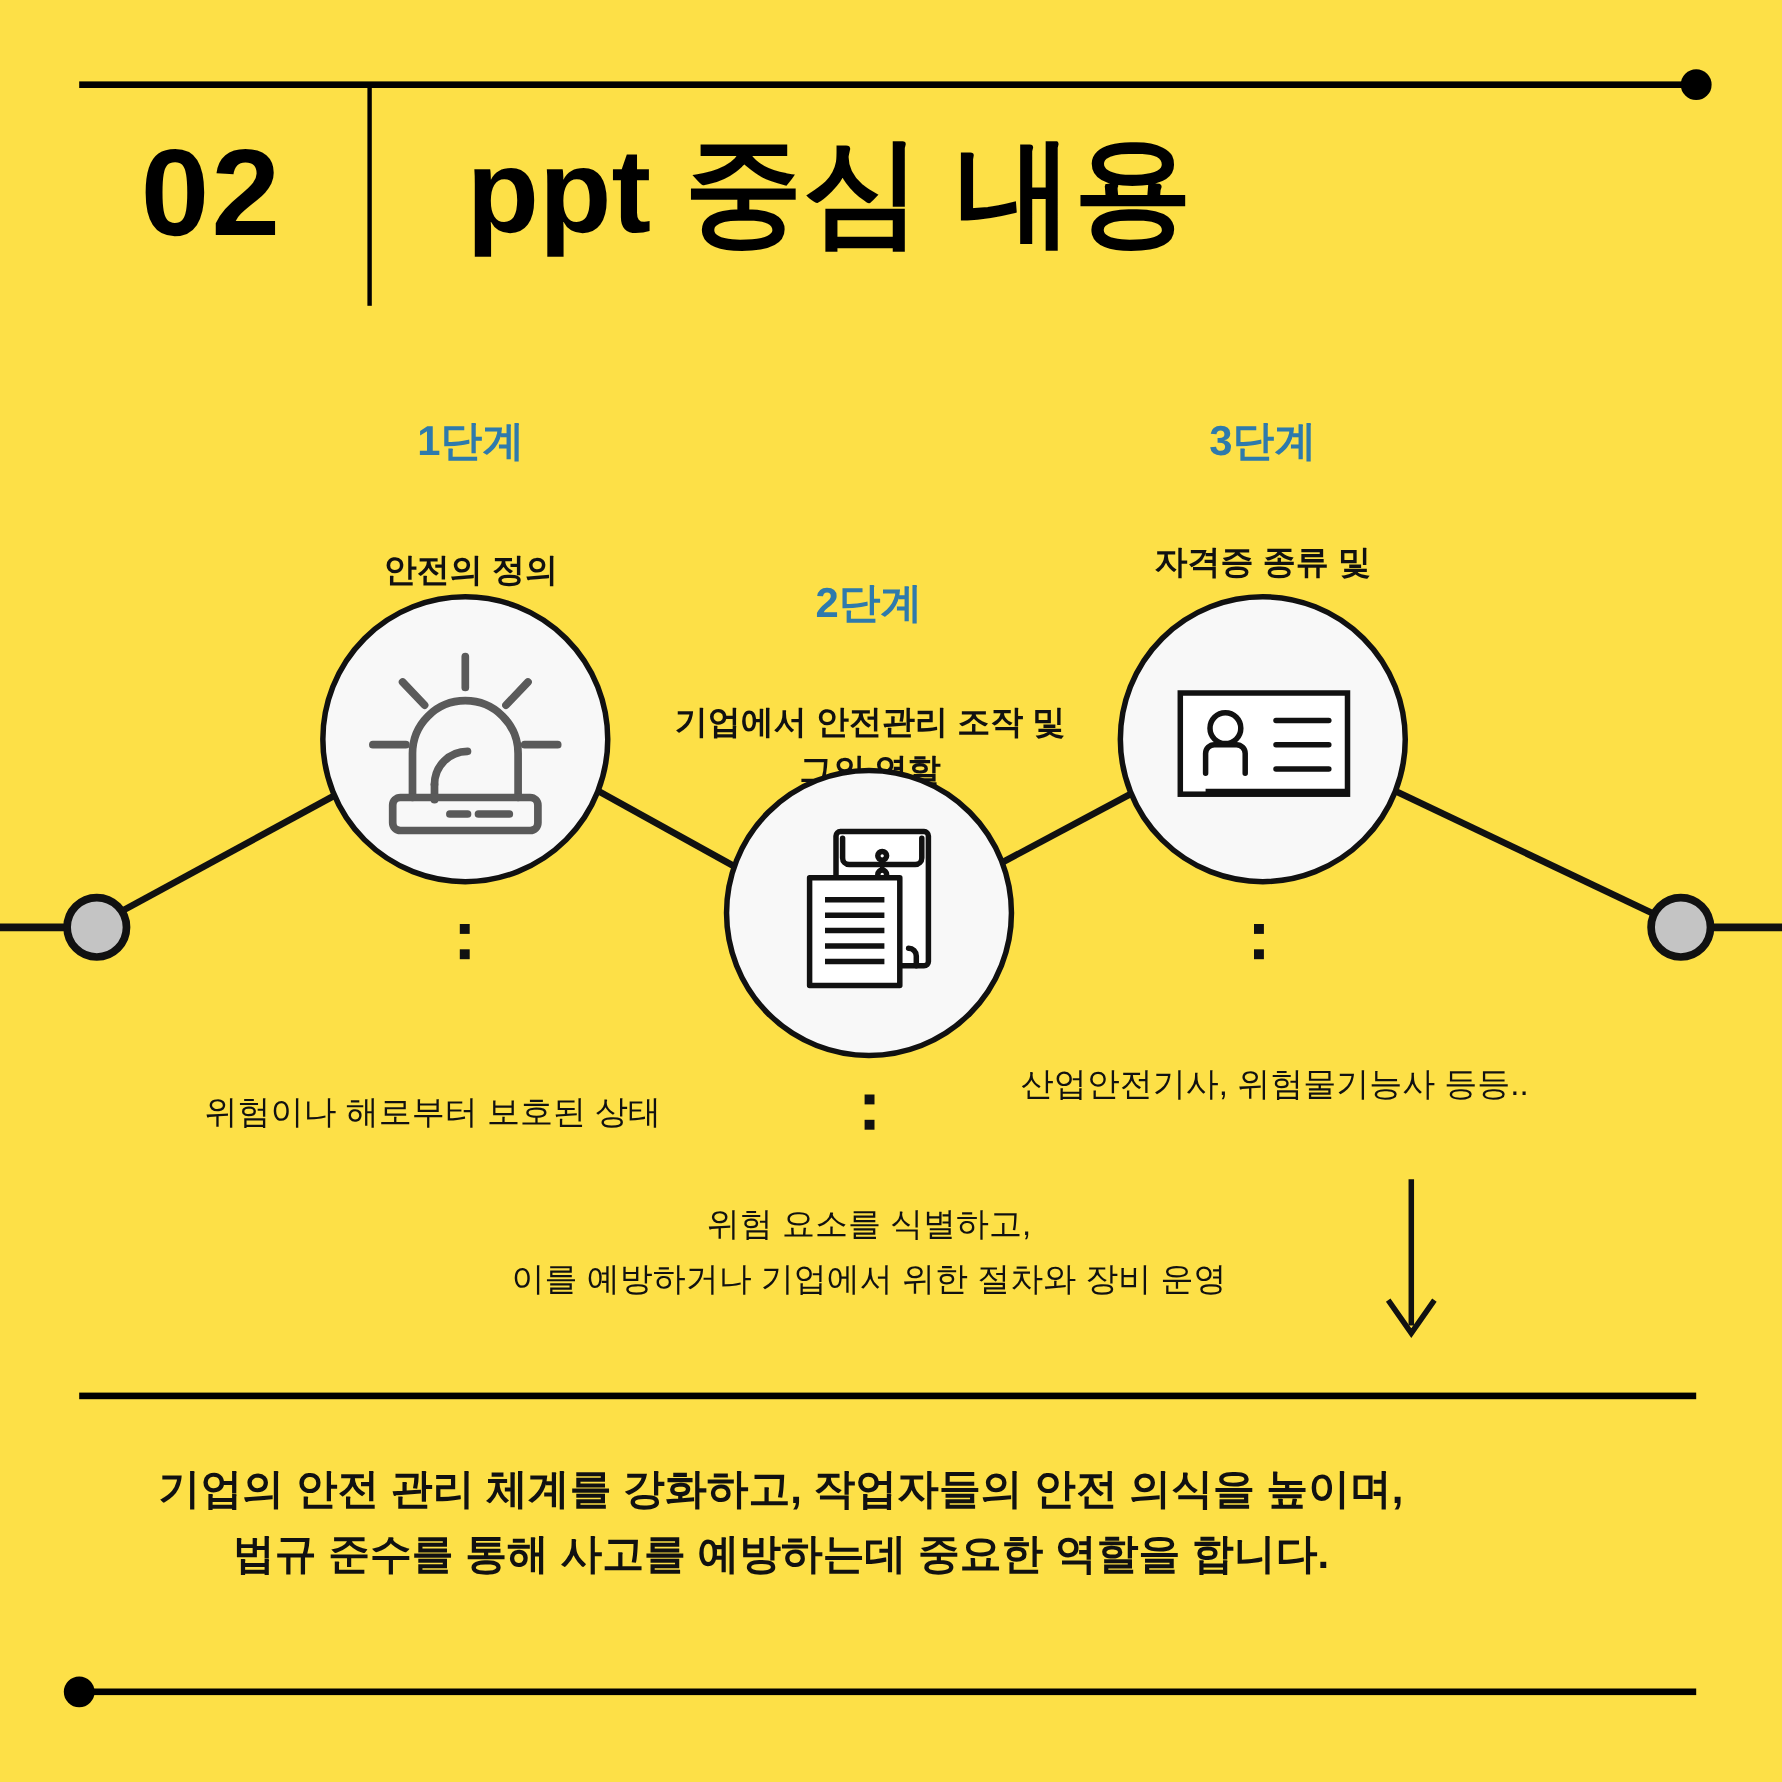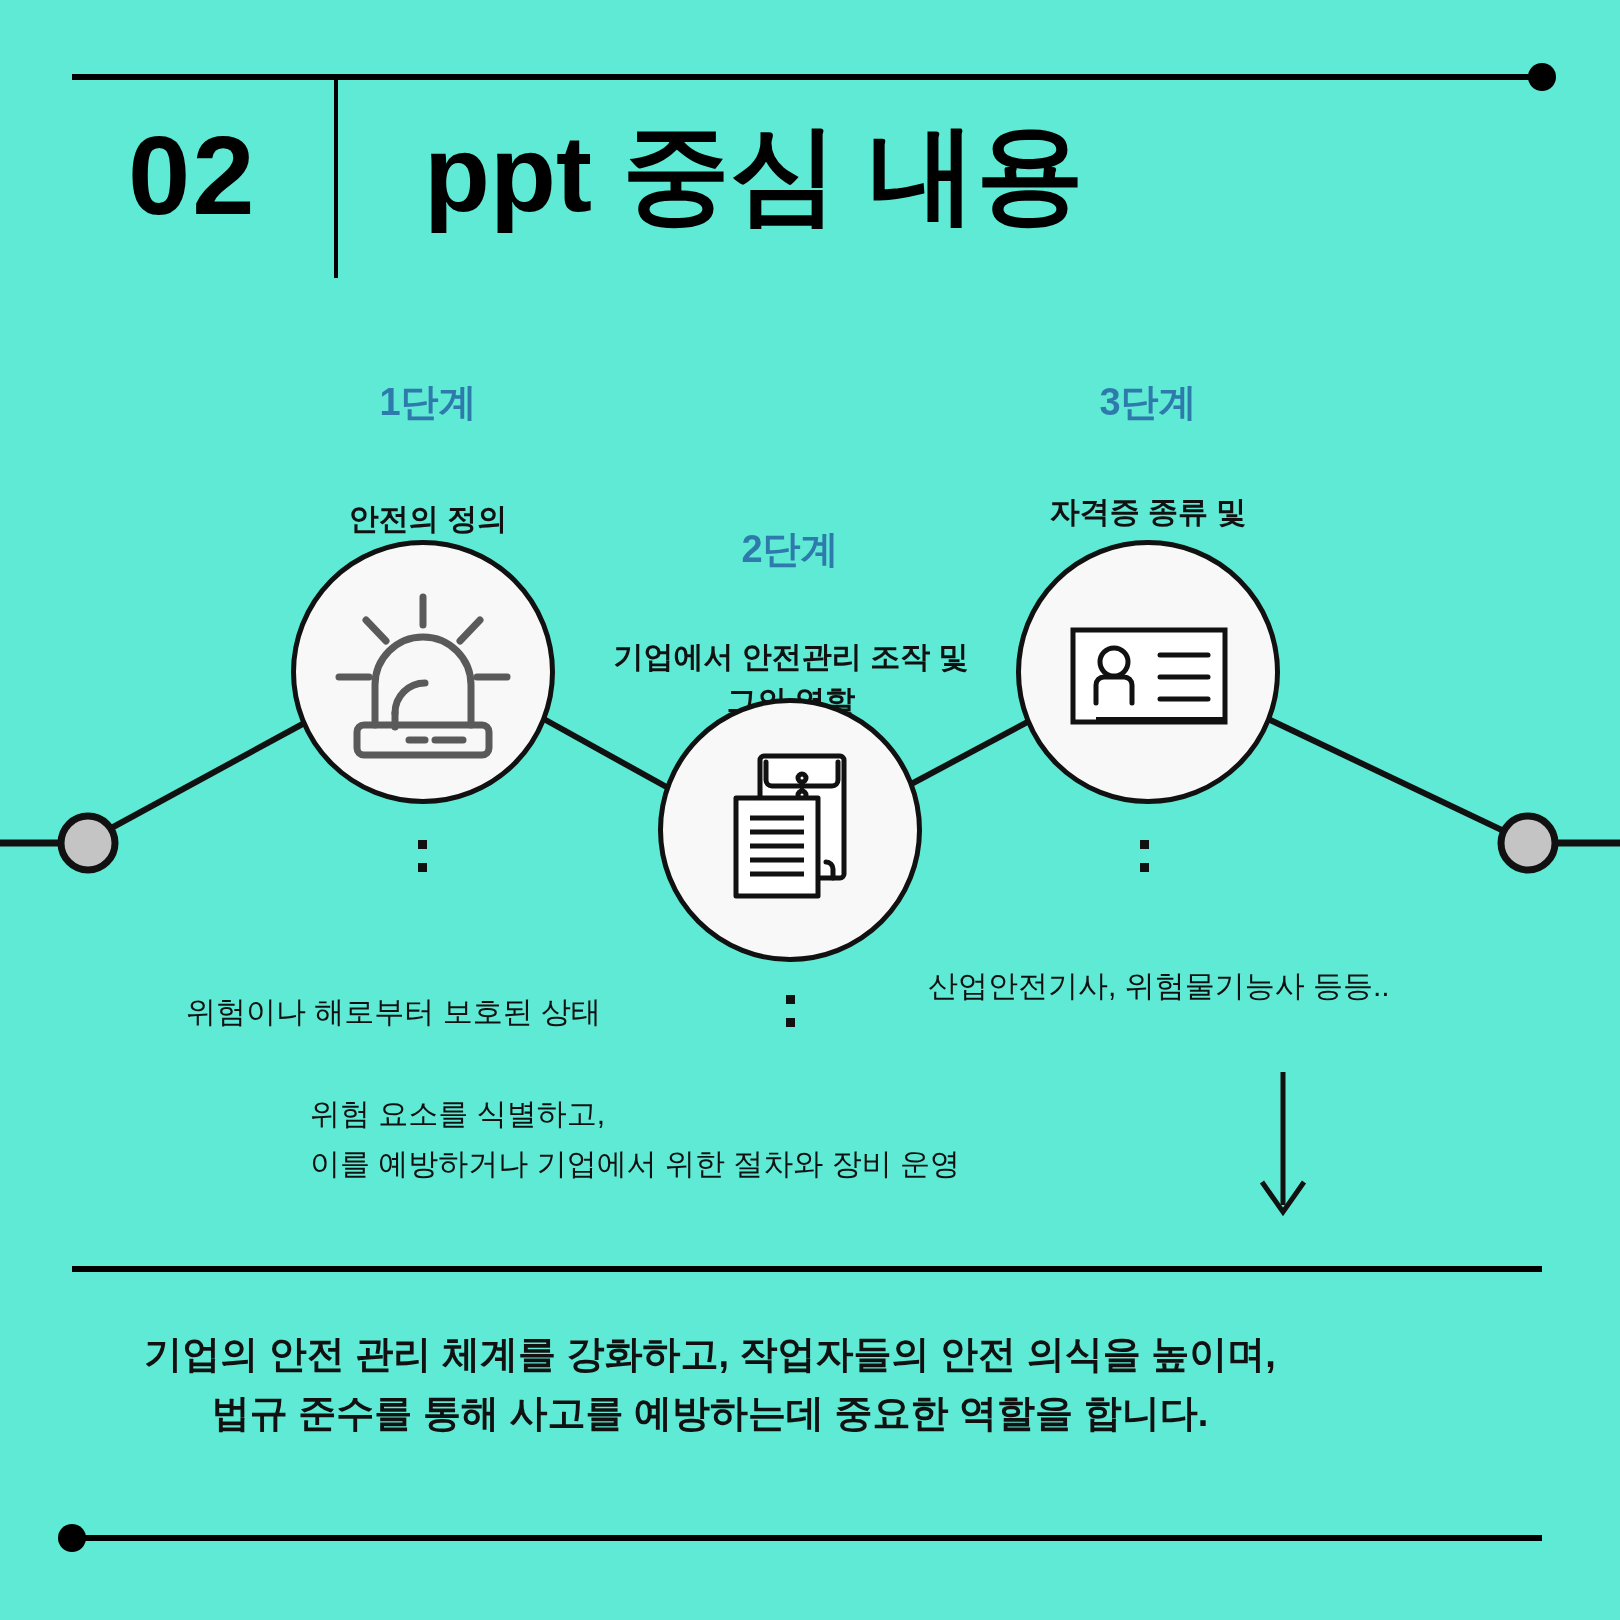--- a/index.html
+++ b/index.html
@@ -7,21 +7,21 @@
     padding: 0;
     background: #ffffff;
   }
   body {
     font-family: "Liberation Sans", "DejaVu Sans", sans-serif;
   }
   #slide {
     position: relative;
     width: 1620px;
     height: 1620px;
-    background: #5eead4;
+    background: #fde047;
     overflow: hidden;
   }
 
   
   .rule {
     position: absolute;
     background: #000000;
   }
   .dot {
     position: absolute;
@@ -112,20 +112,21 @@
 
   .caption {
     position: absolute;
     font-size: 30px;
     font-weight: 400;
     color: #111111;
     line-height: 1.45;
     white-space: nowrap;
   }
   .caption.center {
+    text-align: center;
   }
 
   #conclusion {
     position: absolute;
     left: 0;
     top: 1325px;
     width: 1420px;
     text-align: center;
     font-size: 38px;
     font-weight: 700;

